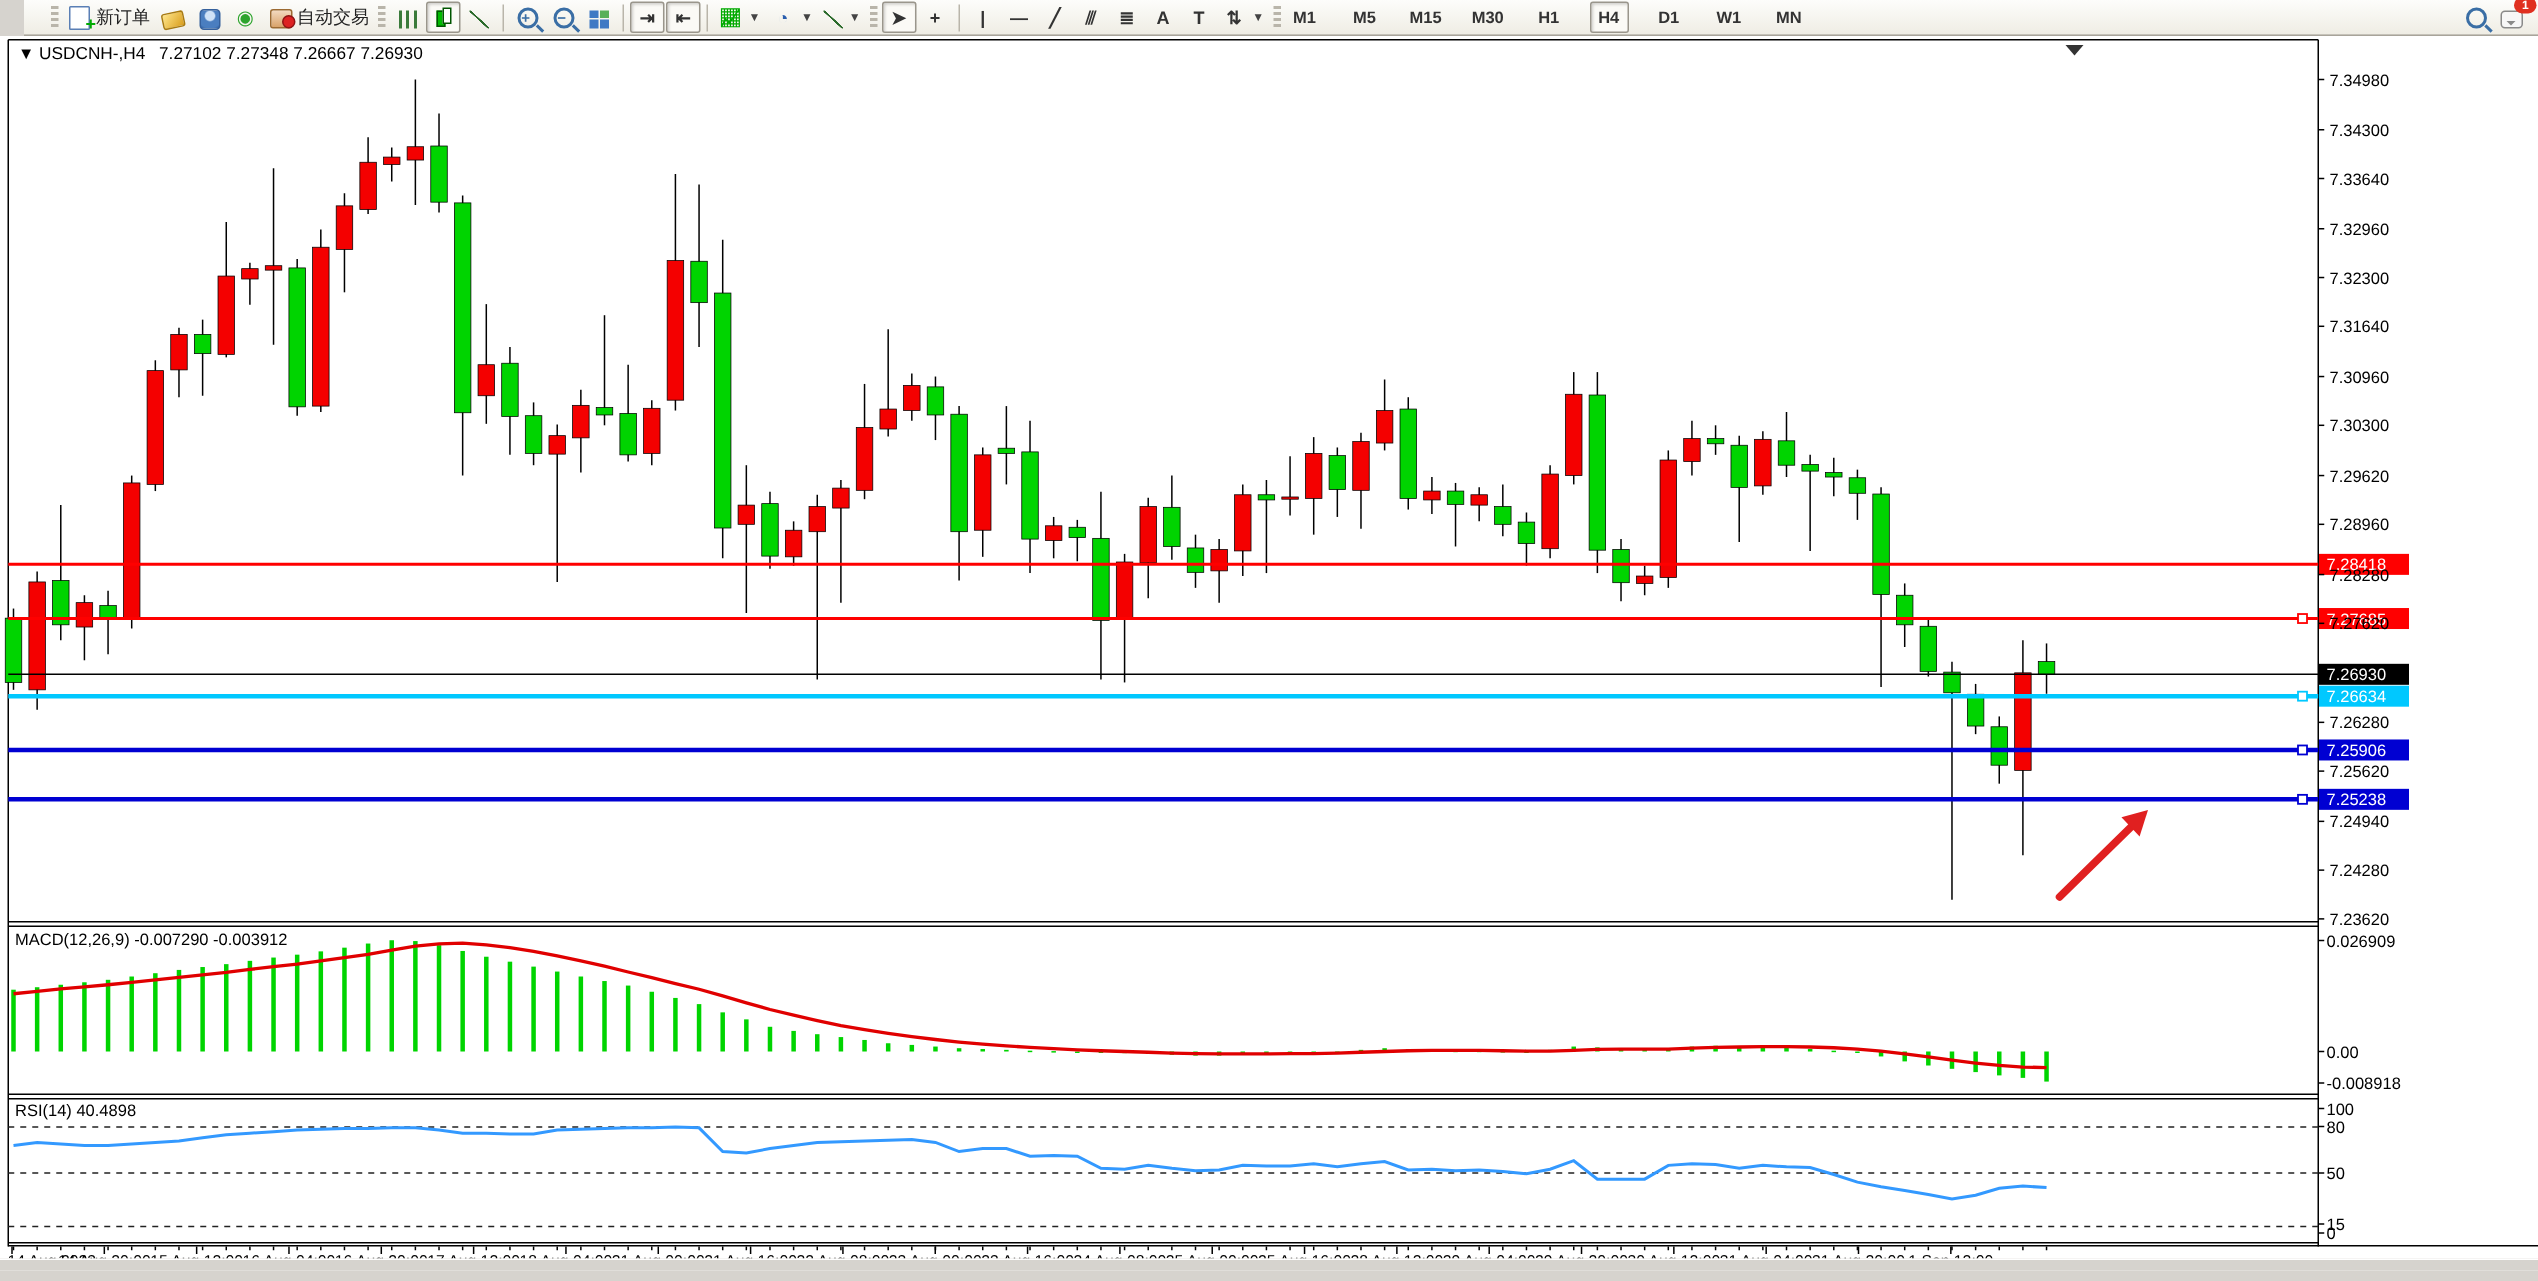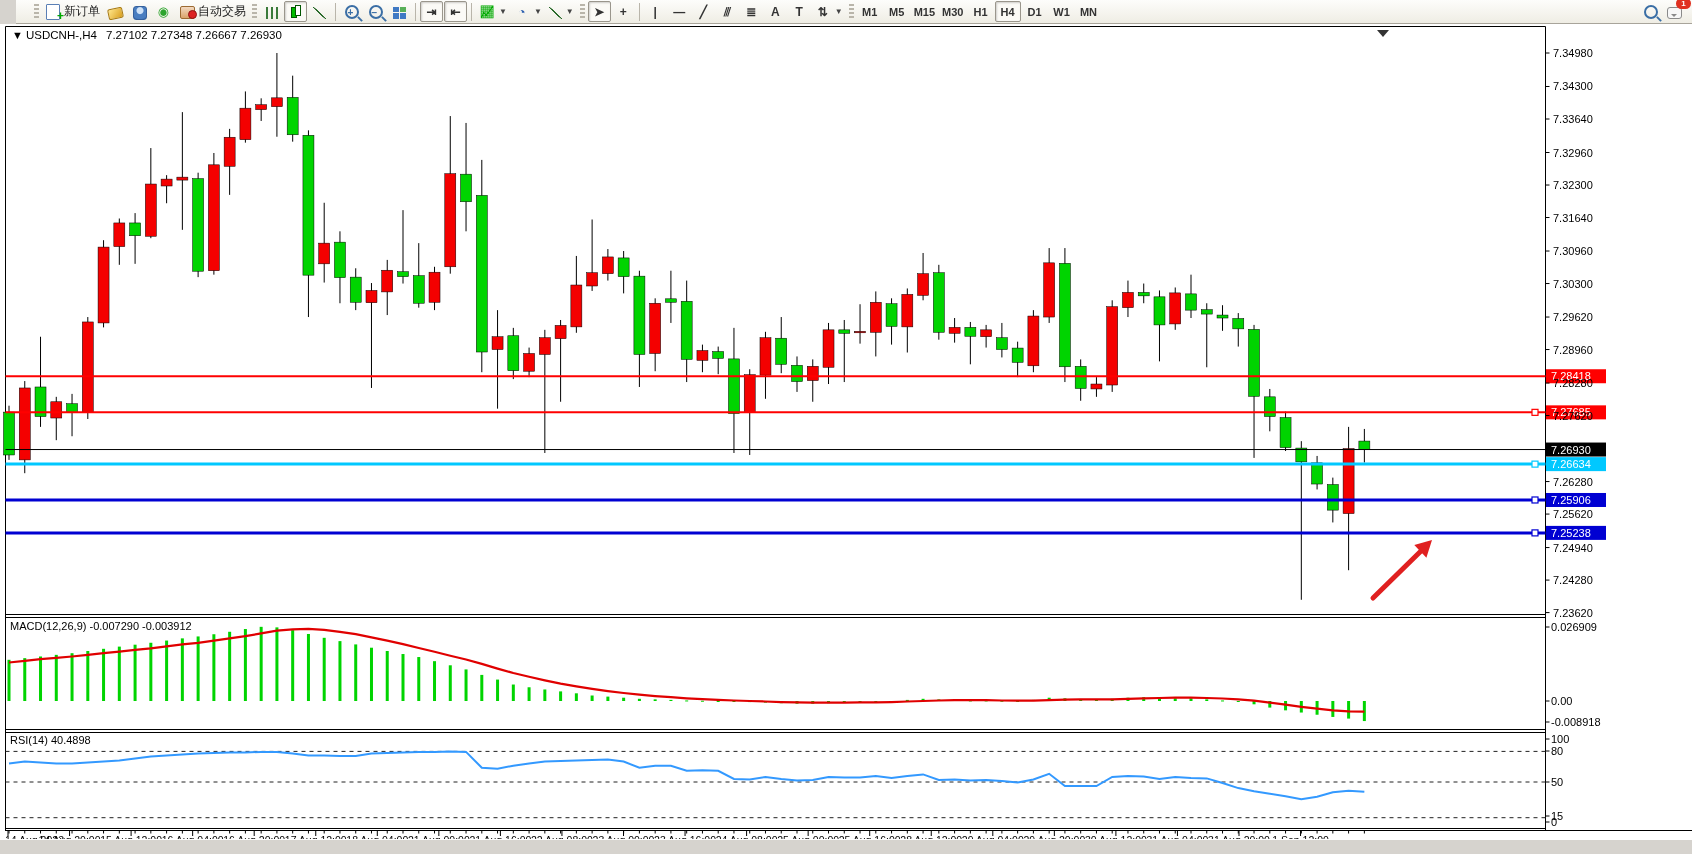--- a/index.html
+++ b/index.html
@@ -152,21 +152,21 @@
         <span class="ico ico-text">A</span>
       </button>
     <button class="tbtn">
         <span class="ico ico-text">T</span>
       </button>
     <button class="tbtn">
         <span class="ico ico-text">⇅</span>
         <span class="caret">▼</span>
       </button>
     <div class="grip"></div>
-    <div id="tf-buttons" style="display:flex;gap:1px">
+    <div id="tf-buttons" style="display:flex;gap:14px">
         <button class="tbtn tf">M1</button>
         <button class="tbtn tf">M5</button>
         <button class="tbtn tf">M15</button>
         <button class="tbtn tf">M30</button>
         <button class="tbtn tf">H1</button>
         <button class="tbtn tf pressed">H4</button>
         <button class="tbtn tf">D1</button>
         <button class="tbtn tf">W1</button>
         <button class="tbtn tf">MN</button>
       </div>

